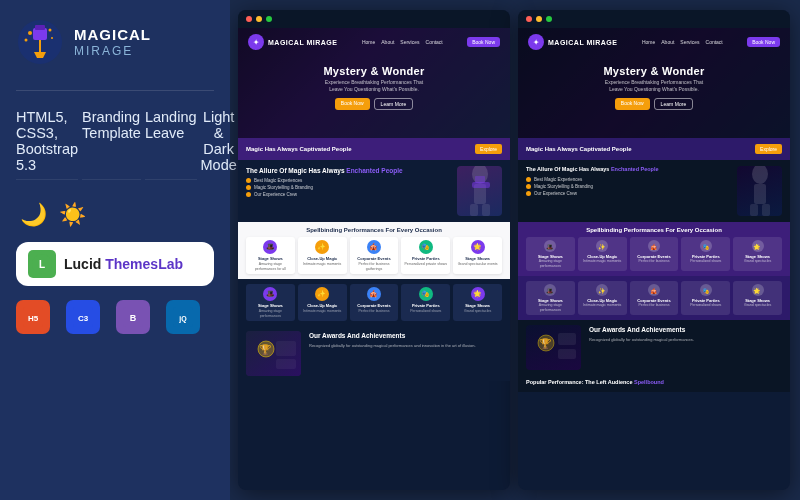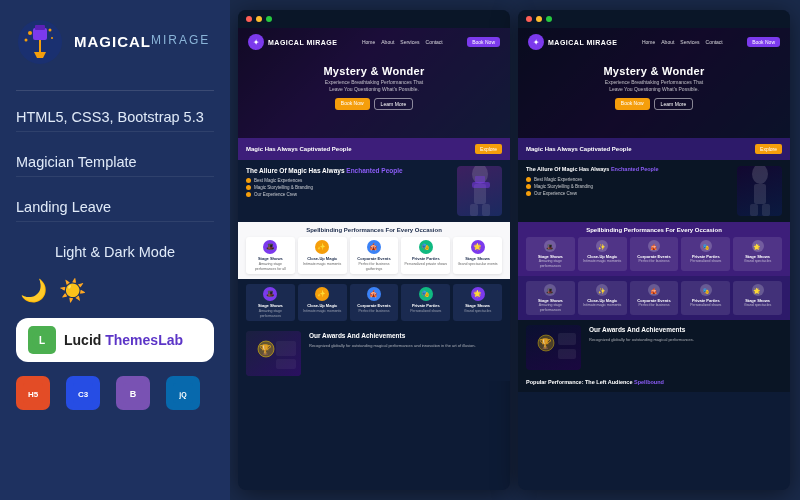--- a/index.html
+++ b/index.html
@@ -31,21 +31,21 @@
     }
 
     .logo-icon {
       width: 48px;
       height: 48px;
       position: relative;
     }
 
     .logo-text {
       display: flex;
-      flex-direction: row;
+      flex-direction: column;
     }
 
     .logo-title {
       color: #fff;
       font-size: 15px;
       font-weight: 700;
       letter-spacing: 1px;
       line-height: 1.2;
     }
 
@@ -57,23 +57,23 @@
 
     .divider {
       width: 100%;
       height: 1px;
       background: rgba(255,255,255,0.13);
       margin: 6px 0 12px 0;
     }
 
     .features-list {
       display: flex;
-      flex-direction: column;
-      gap: 16px;
-      margin-bottom: 4px;
+      flex-direction: row;
+      gap: 4px;
+      margin-bottom: 14px;
     }
 
     .feature-item {
       color: #e0eaf8;
       font-size: 14.5px;
       font-weight: 400;
       padding: 6px 0 6px 0;
       border-bottom: 1px solid rgba(255,255,255,0.08);
     }
 
@@ -658,21 +658,21 @@
     <div class="logo-text">
       <span class="logo-title">MAGICAL</span>
       <span class="logo-sub">MIRAGE</span>
     </div>
   </div>
 
   <div class="divider"></div>
 
   <div class="features-list">
     <div class="feature-item">HTML5, CSS3, Bootstrap 5.3</div>
-    <div class="feature-item">Magician Template</div>
+    <div class="feature-item">Branding Template</div>
     <div class="feature-item">Landing Leave</div>
     <div class="feature-item">Light &amp; Dark Mode</div>
   </div>
 
   <div class="mode-icons">
     <span class="mode-icon">🌙</span>
     <span class="mode-icon">☀️</span>
   </div>
 
   <div class="badge-area">

